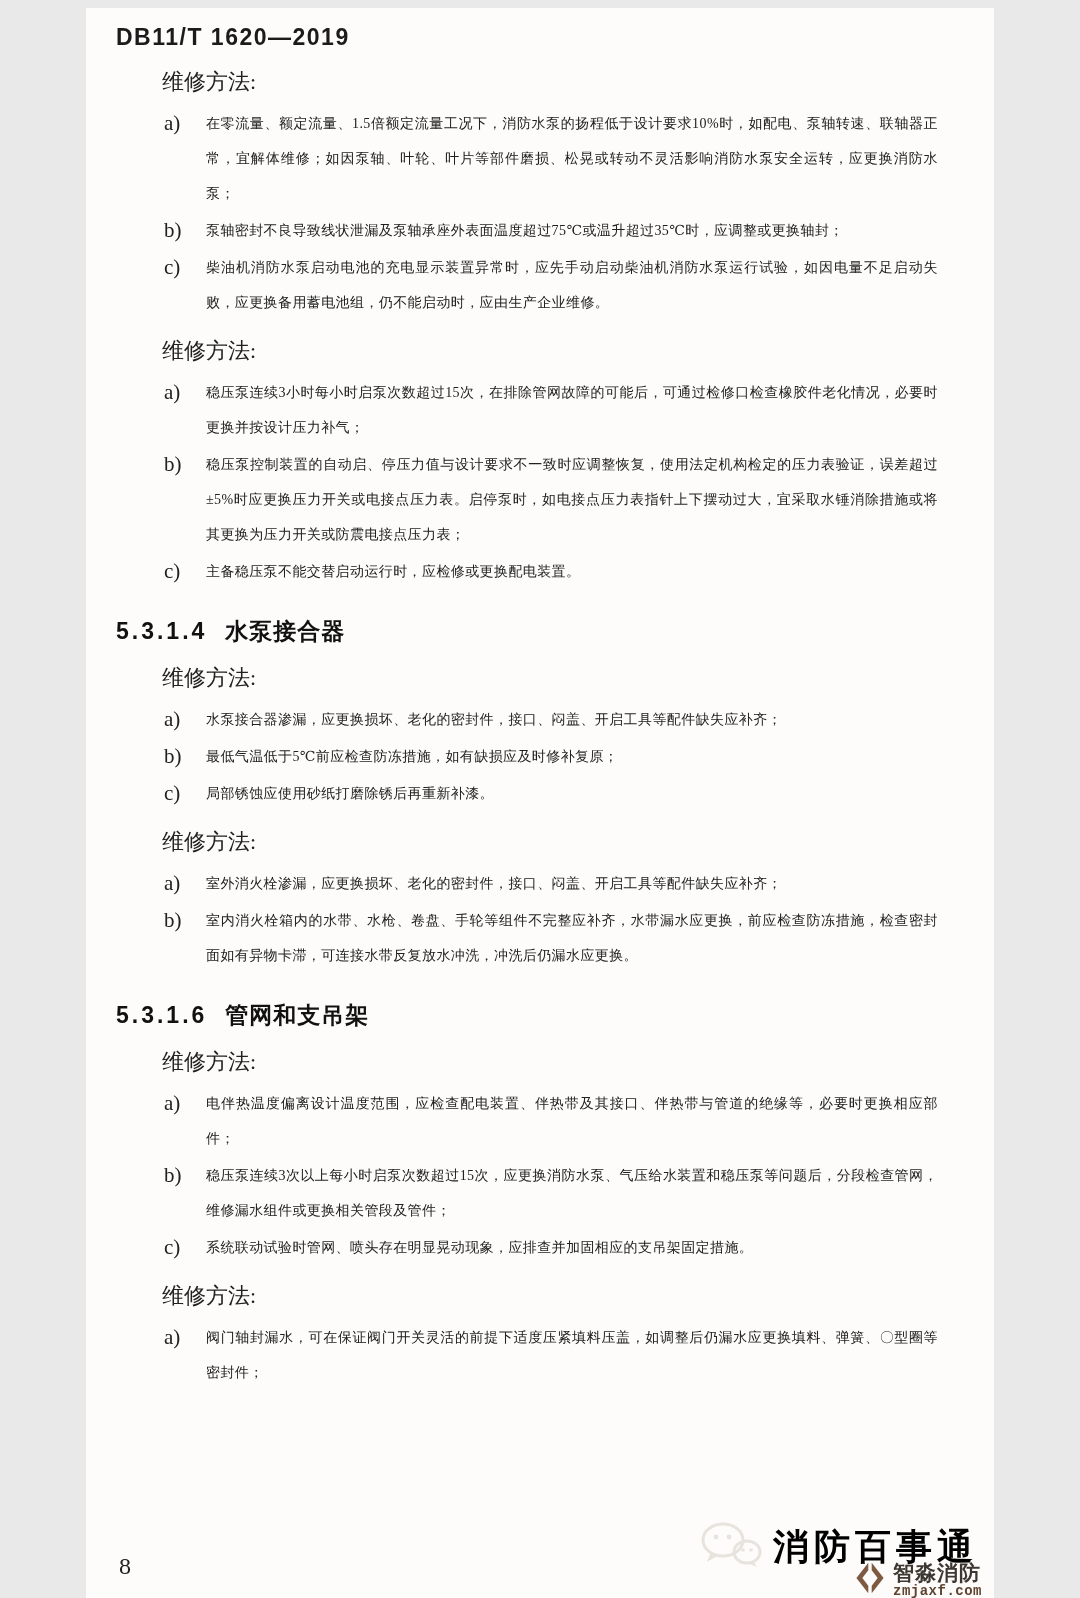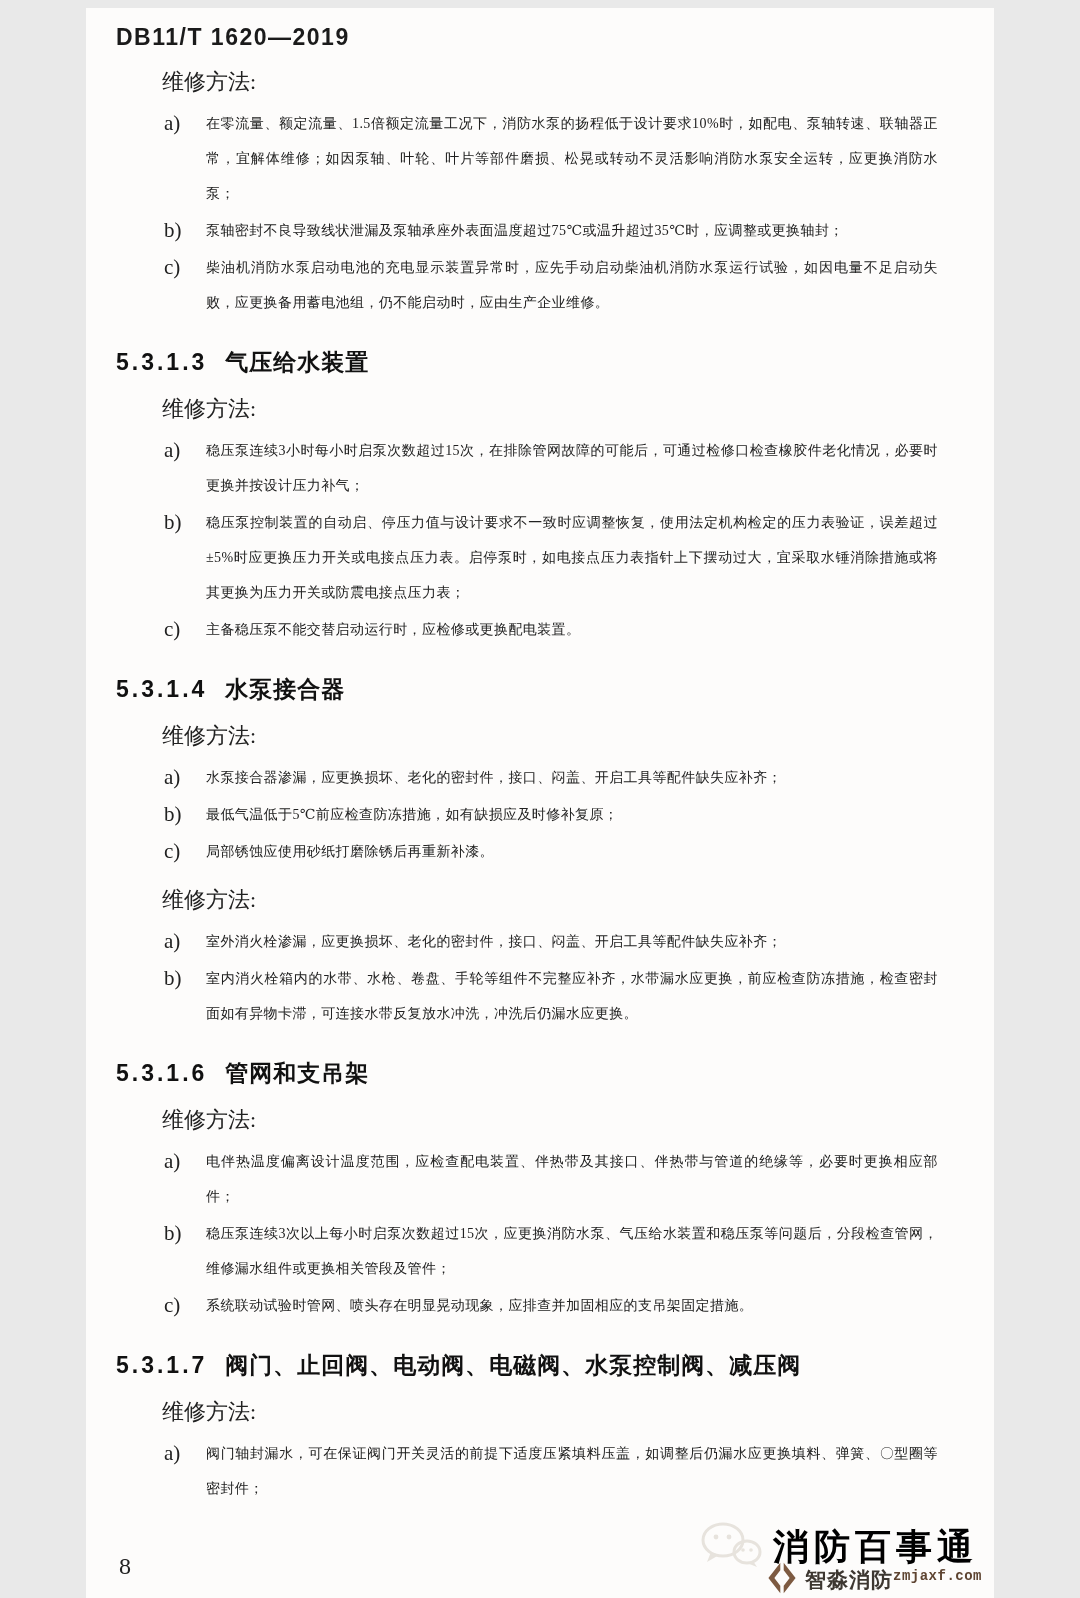--- a/index.html
+++ b/index.html
@@ -56,21 +56,21 @@
   }
   .wm-faint .wm-text {
     font-size:36px; font-weight:700; letter-spacing:5px;
     font-family:"Liberation Sans","DejaVu Sans",sans-serif;
   }
   
   .wm-brand {
     position:absolute; right:12px; bottom:6px;
     display:flex; align-items:center; gap:6px;
   }
-  .wm-brand .brand-col { display:flex; flex-direction:row; line-height:1.05; }
+  .wm-brand .brand-col { display:flex; flex-direction:column; line-height:1.05; }
   .wm-brand .brand-name {
     font-size:21px; font-weight:700; color:#3d3731;
     font-family:"Liberation Sans","DejaVu Sans",sans-serif;
     letter-spacing:1px;
   }
   .wm-brand .brand-url {
     font-size:14px; font-weight:700; color:#5e4431;
     font-family:"Liberation Mono","DejaVu Sans Mono",monospace;
     letter-spacing:0.5px;
   }
@@ -94,23 +94,20 @@
         <span class="item-text">泵轴密封不良导致线状泄漏及泵轴承座外表面温度超过75℃或温升超过35℃时，应调整或更换轴封；</span>
       </div>
       <div class="list-item">
         <span class="marker">c)</span>
         <span class="item-text">柴油机消防水泵启动电池的充电显示装置异常时，应先手动启动柴油机消防水泵运行试验，如因电量不足启动失败，应更换备用蓄电池组，仍不能启动时，应由生产企业维修。</span>
       </div>
     </div>
   </div>
 
   <div>
-    <div class="section-heading">
-      <span class="heading-num">5.3.1.3</span><span>气压给水装置</span>
-    </div>
     <div class="method-label">维修方法:</div>
     <div class="list">
       <div class="list-item">
         <span class="marker">a)</span>
         <span class="item-text">稳压泵连续3小时每小时启泵次数超过15次，在排除管网故障的可能后，可通过检修口检查橡胶件老化情况，必要时更换并按设计压力补气；</span>
       </div>
       <div class="list-item">
         <span class="marker">b)</span>
         <span class="item-text">稳压泵控制装置的自动启、停压力值与设计要求不一致时应调整恢复，使用法定机构检定的压力表验证，误差超过±5%时应更换压力开关或电接点压力表。启停泵时，如电接点压力表指针上下摆动过大，宜采取水锤消除措施或将其更换为压力开关或防震电接点压力表；</span>
       </div>
@@ -171,23 +168,20 @@
         <span class="item-text">稳压泵连续3次以上每小时启泵次数超过15次，应更换消防水泵、气压给水装置和稳压泵等问题后，分段检查管网，维修漏水组件或更换相关管段及管件；</span>
       </div>
       <div class="list-item">
         <span class="marker">c)</span>
         <span class="item-text">系统联动试验时管网、喷头存在明显晃动现象，应排查并加固相应的支吊架固定措施。</span>
       </div>
     </div>
   </div>
 
   <div>
-    <div class="section-heading">
-      <span class="heading-num">5.3.1.7</span><span>阀门、止回阀、电动阀、电磁阀、水泵控制阀、减压阀</span>
-    </div>
     <div class="method-label">维修方法:</div>
     <div class="list">
       <div class="list-item">
         <span class="marker">a)</span>
         <span class="item-text">阀门轴封漏水，可在保证阀门开关灵活的前提下适度压紧填料压盖，如调整后仍漏水应更换填料、弹簧、〇型圈等密封件；</span>
       </div>
     </div>
   </div>
 
   <div class="page-number">8</div>

